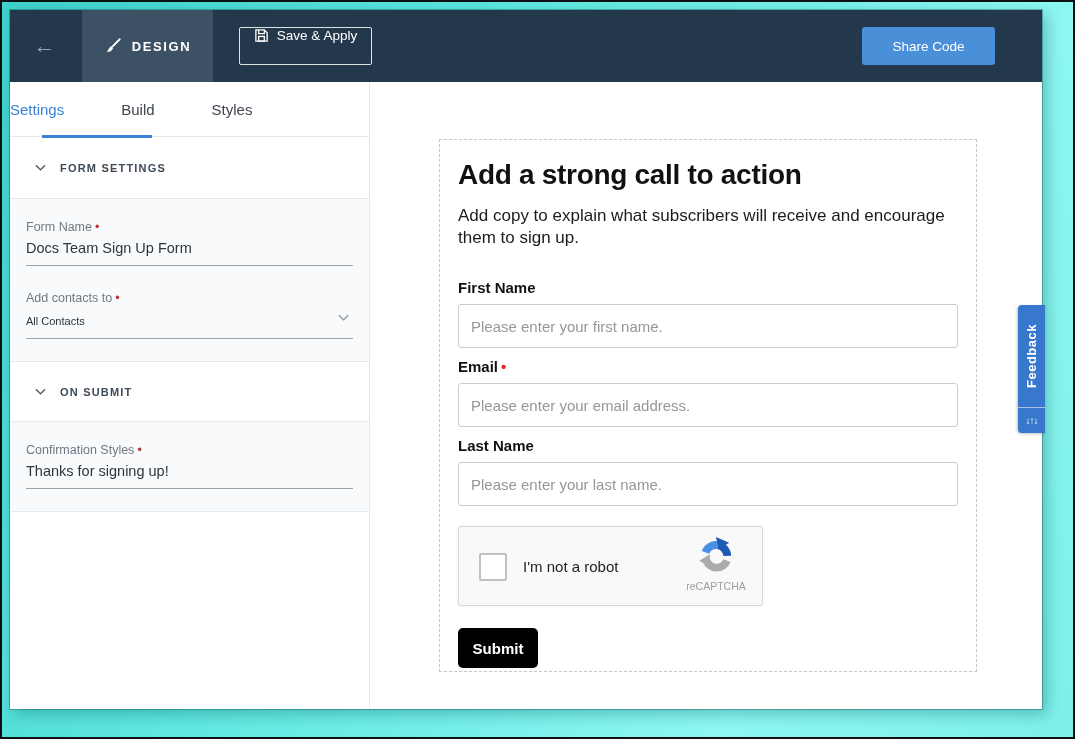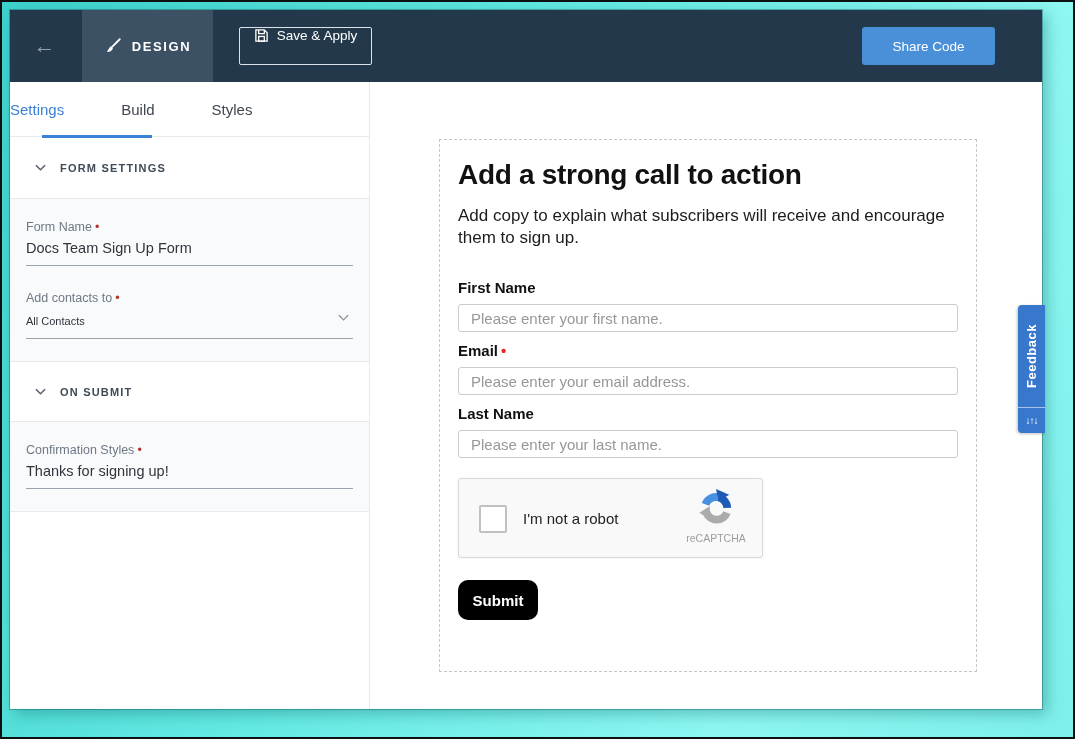--- a/index.html
+++ b/index.html
@@ -41,30 +41,30 @@
 
   
   .main { position:absolute; left:361px; top:72px; width:671px; height:627px; background:#ffffff; }
   .preview { position:absolute; left:429px; top:129px; width:538px; height:533px; border:1px dashed #c6c6c6; padding:18px 18px; background:#ffffff; }
   .pv-h1 { font-size:28px; line-height:34px; font-weight:bold; color:#111111; letter-spacing:-0.3px; }
   .pv-desc { margin-top:13px; font-size:17px; line-height:22px; color:#1c1c1c; max-width:505px; }
   .pv-group { margin-top:10px; }
   .pv-group.first { margin-top:30px; }
   .pv-label { display:block; font-size:15px; font-weight:bold; color:#111111; margin-bottom:8px; }
   .pv-req { color:#e8261f; font-weight:bold; margin-left:3px; }
-  .pv-input { display:block; width:100%; height:28px; border:1px solid #cccccc; border-radius:3px; padding:12px 12px; font-size:15px; color:#ef4444; font-family:inherit; outline:none; background:#fff; }
+  .pv-input { display:block; width:100%; height:44px; border:1px solid #cccccc; border-radius:3px; padding:12px 12px; font-size:15px; color:#ef4444; font-family:inherit; outline:none; background:#fff; }
   .pv-input::placeholder { color:#979797; }
 
   .recaptcha { position:relative; margin-top:20px; width:305px; height:80px; background:#f9f9f9; border:1px solid #d8d8d8; border-radius:3px; box-shadow:0 0 3px rgba(0,0,0,0.06); }
   .rc-checkbox { position:absolute; left:20px; top:26px; width:28px; height:28px; background:#ffffff; border:2px solid #c1c1c1; border-radius:2px; cursor:pointer; }
   .rc-label { position:absolute; left:64px; top:31px; font-size:15px; color:#232323; }
   .rc-right { position:absolute; right:8px; top:7px; width:76px; text-align:center; }
   .rc-brand { font-size:10.5px; color:#9d9d9d; margin-top:0px; }
 
-  .pv-submit { margin-top:22px; width:80px; height:40px; background:#000000; color:#ffffff; border:none; border-radius:10px; font-size:15px; font-weight:600; font-family:inherit; cursor:pointer; }
+  .pv-submit { margin-top:22px; width:80px; height:40px; background:#000000; color:#ffffff; border:none; border-radius:5px; font-size:15px; font-weight:600; font-family:inherit; cursor:pointer; }
 
   
   .feedback { position:absolute; right:-3px; top:295px; width:27px; height:128px; background:#3878cc; border-radius:4px 0 0 4px; box-shadow:-1px 1px 3px rgba(0,0,0,.25); cursor:pointer; display:flex; flex-direction:column; }
   .fb-text { flex:1; display:flex; align-items:center; justify-content:center; writing-mode:vertical-rl; transform:rotate(180deg); color:#ffffff; font-size:13px; font-weight:bold; letter-spacing:0.5px; }
   .fb-icon { height:26px; border-top:1px solid rgba(255,255,255,.55); display:flex; align-items:center; justify-content:center; color:#ffffff; font-size:10px; letter-spacing:-1px; }
 </style>
 </head>
 <body>
 
 <div class="frame">

